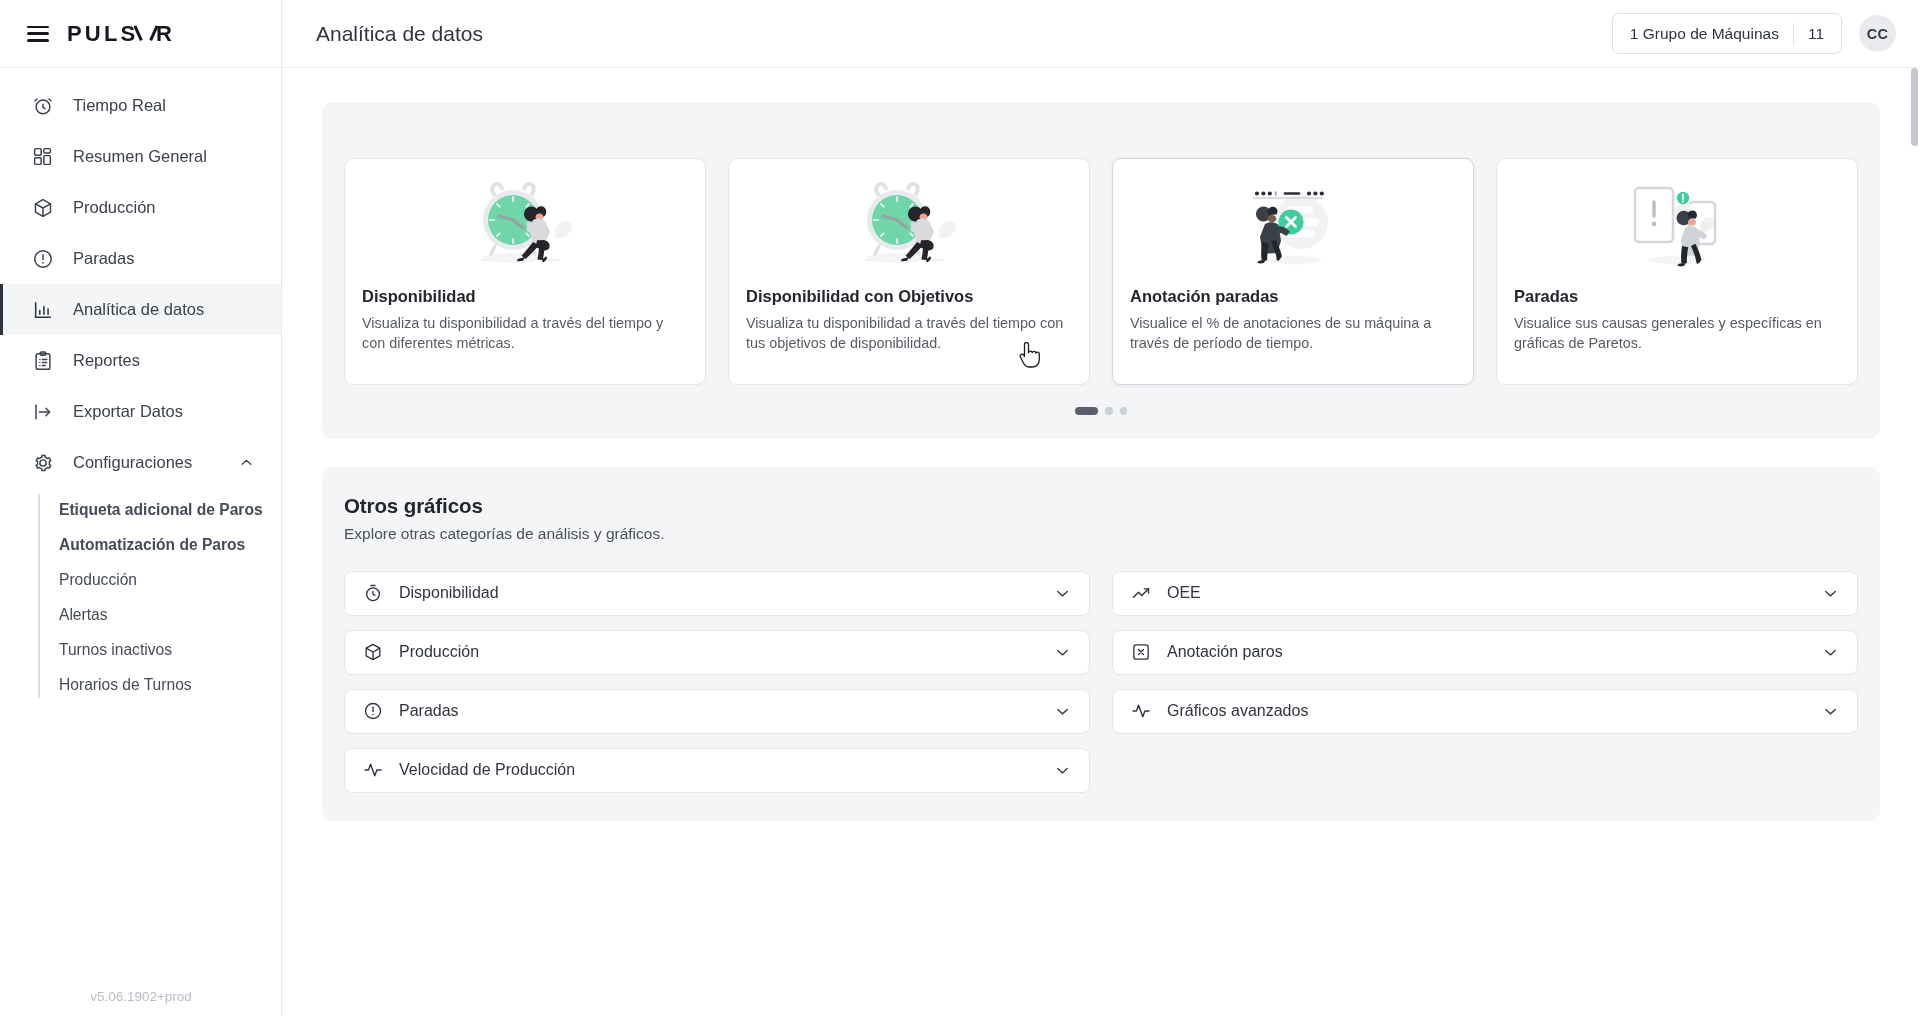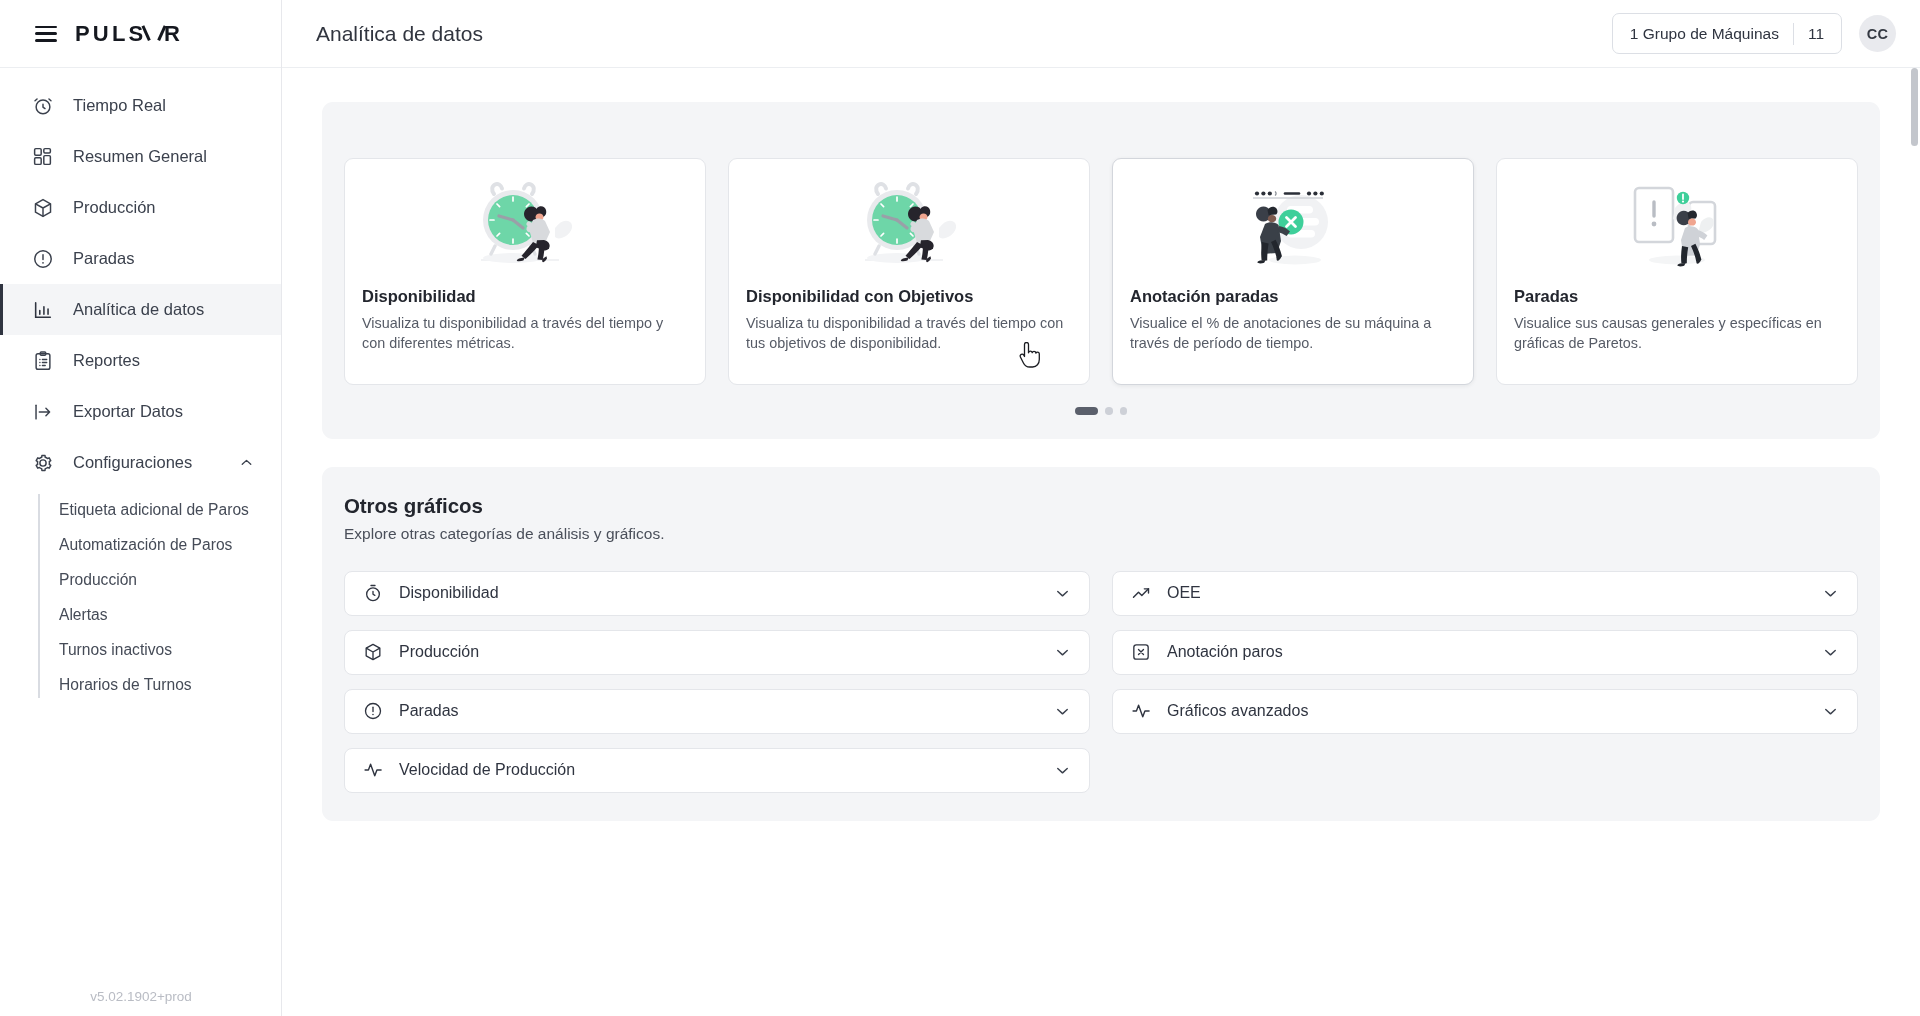--- a/index.html
+++ b/index.html
@@ -17,21 +17,21 @@
     width: 282px; height: 1016px;
     background: #ffffff;
     border-right: 1px solid #e7e8ec;
     display: flex; flex-direction: column;
     flex: 0 0 282px;
     position: relative;
   }
   .brand-row {
     height: 68px; flex: 0 0 68px;
     display: flex; align-items: center;
-    gap: 18px; padding-left: 35px;
+    gap: 18px; padding-left: 27px;
     border-bottom: 1px solid #eceef1;
   }
   .hamburger { width: 22px; height: 16px; display: flex; flex-direction: column; justify-content: space-between; cursor: pointer; }
   .hamburger i { display: block; height: 2.2px; background: #15181f; border-radius: 2px; }
   .brand-name {
     font-size: 22px; font-weight: 700; letter-spacing: 3.2px;
     color: #15181f; display: flex; align-items: center;
   }
   .brand-name .caret-a {
     display: inline-block; width: 13px; height: 15px; position: relative; margin: 0 3.4px 0 1px;
@@ -58,21 +58,21 @@
 
   .submenu { position: relative; padding-left: 38px; margin-top: 4px; }
   .submenu::before {
     content: ""; position: absolute; left: 38px; top: 2px; bottom: 4px; width: 1.6px; background: #d9dce2;
   }
   .sub-item {
     padding: 0 0 0 21px; min-height: 35px;
     display: flex; align-items: center;
     font-size: 15.6px; color: #454b57; cursor: pointer; line-height: 1.26;
   }
-  .sub-item.two-line { min-height: 35px; }
+  .sub-item.two-line { min-height: 35px; font-weight: bold; }
   .version {
     position: absolute; bottom: 12px; left: 0; width: 282px;
     text-align: center; font-size: 13.5px; color: #b9bcc4;
   }
 
   
   .main { flex: 1 1 auto; display: flex; flex-direction: column; min-width: 0; background: #fff; }
   .topbar {
     height: 68px; flex: 0 0 68px; display: flex; align-items: center;
     border-bottom: 1px solid #eceef1; padding: 0 24px 0 34px; background: #fff;
@@ -263,21 +263,21 @@
           </div>
         <div class="sub-item">
             <span>Turnos inactivos</span>
           </div>
         <div class="sub-item">
             <span>Horarios de Turnos</span>
           </div>
       </div>
     </nav>
 
-    <div class="version">v5.02.1902+prod</div>
+    <div class="version">v5.06.1902+prod</div>
   </aside>
 
   <div class="main">
 
     <header class="topbar">
       <div class="page-title">Analítica de datos</div>
       <div class="topbar-right">
         <div class="machine-pill">
           <span>1 Grupo de Máquinas</span>
           <span class="divider"></span>

